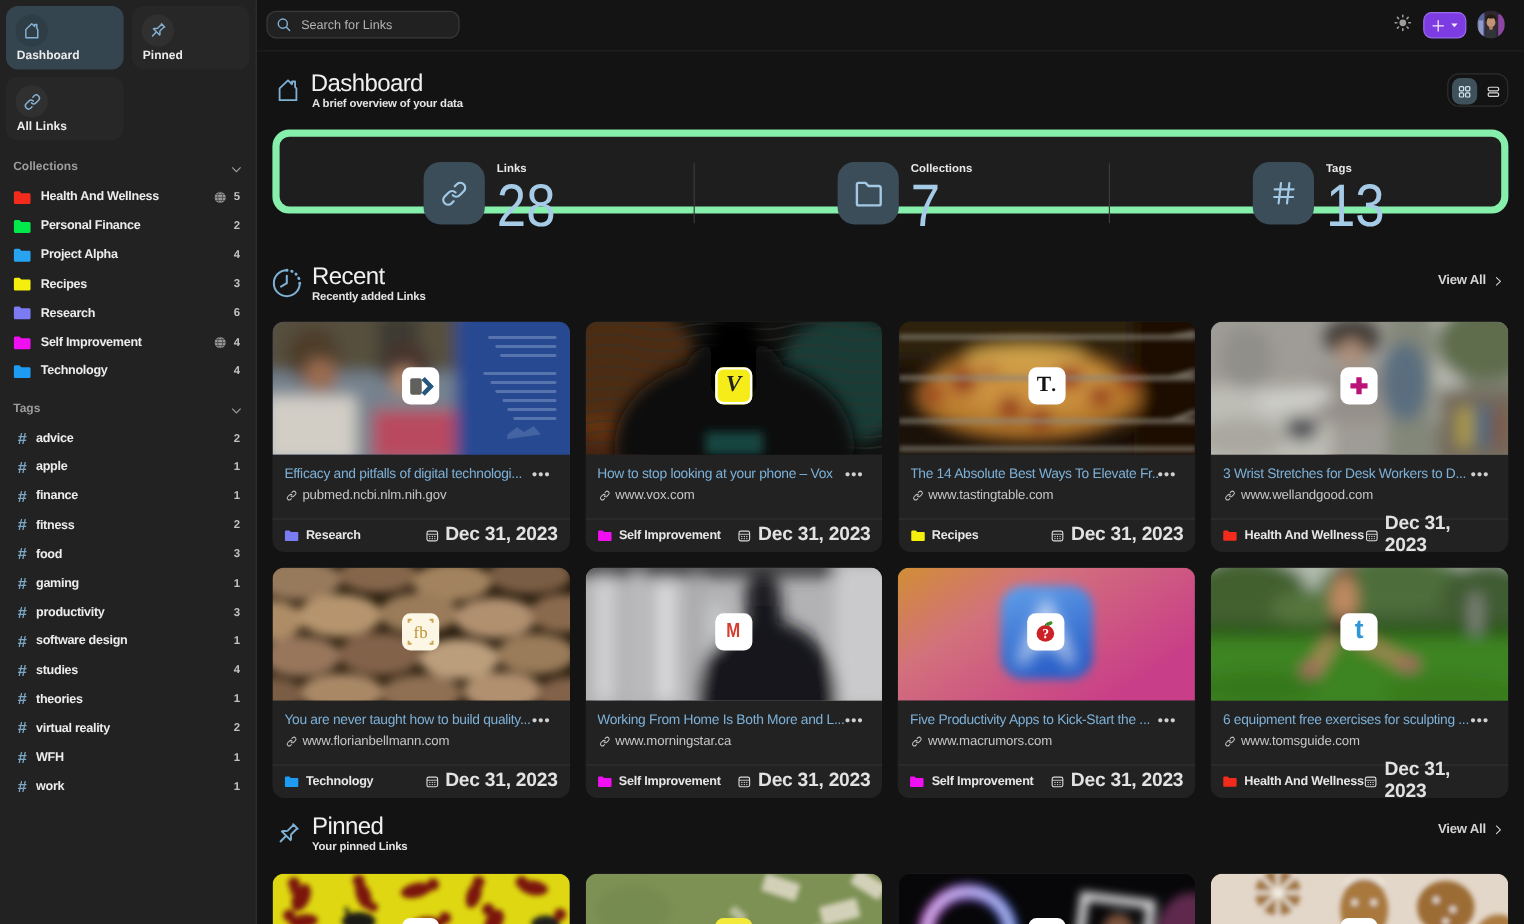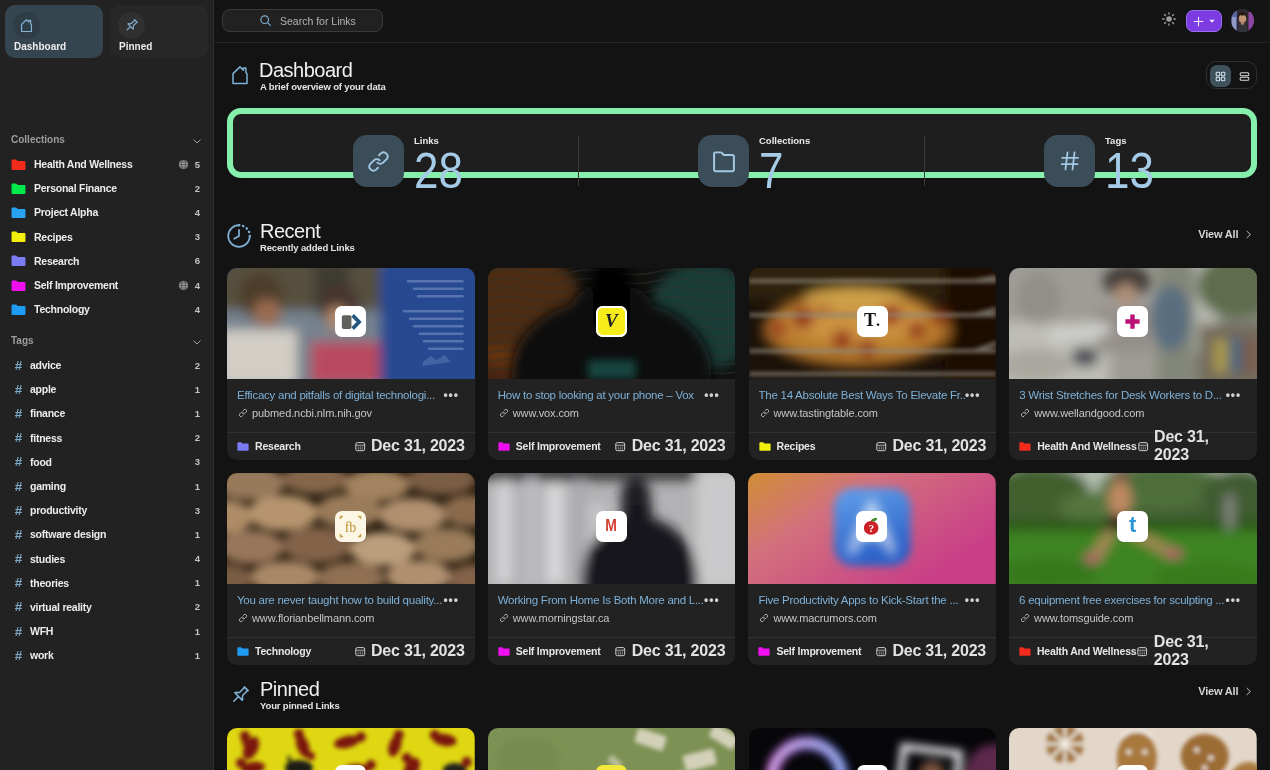--- a/index.html
+++ b/index.html
@@ -17,21 +17,21 @@
 .sechead{position:absolute;left:11px;font-size:10px;font-weight:bold;color:#9d9d9d;}
 .secchev{position:absolute;right:10px;color:#9d9d9d;}
 .srow{display:flex;align-items:center;height:24.2px;padding-left:11px;padding-right:13px;}
 .srow .nm{font-size:10.5px;letter-spacing:-0.25px;font-weight:600;color:#ececec;margin-left:8px;white-space:nowrap;}
 .srow .cnt{margin-left:auto;font-size:9.5px;font-weight:bold;color:#c2c2c2;}
 .srow .globe{margin-left:auto;margin-right:6px;}
 .srow .globe + .cnt{margin-left:0;}
 .hash{font-size:13.5px;font-weight:bold;color:#7ca8c6;width:15px;text-align:center;}
 
 #topbar{position:fixed;left:214px;top:0;width:1056px;height:43px;background:#141414;border-bottom:1px solid #242424;}
-#search{position:absolute;left:8px;top:9px;width:161px;height:23px;border-radius:8px;background:#212121;border:1px solid #3a3a3a;display:flex;align-items:center;padding-left:29px;}
+#search{position:absolute;left:8px;top:9px;width:161px;height:23px;border-radius:8px;background:#212121;border:1px solid #3a3a3a;display:flex;align-items:center;}
 #search .ph{font-size:10.5px;color:#b3b3b3;margin-left:8px;}
 #sun{position:absolute;left:947px;top:11px;color:#9d9d9d;}
 #plusbtn{position:absolute;left:972px;top:10px;width:36px;height:22px;border-radius:7px;background:#7d3ce2;border:1px solid #9a6cee;display:flex;align-items:center;justify-content:center;color:#f3eafe;}
 #avatar{position:absolute;left:1017px;top:9px;width:23px;height:23px;border-radius:50%;overflow:hidden;background:#333;}
 
 #main{position:fixed;left:214px;top:43px;width:1056px;height:727px;background:#131313;overflow:hidden;}
 .bigico{position:absolute;color:#7fb1d6;}
 .h1{position:absolute;font-size:20px;letter-spacing:-0.5px;color:#f0f0f0;line-height:22px;}
 .sub{position:absolute;font-size:9.5px;letter-spacing:-0.15px;font-weight:600;color:#e4e4e4;}
 .viewall{position:absolute;right:17px;display:flex;align-items:center;font-size:11px;font-weight:600;letter-spacing:-0.2px;color:#d4d4d4;}
@@ -103,20 +103,28 @@
   <div class="qbtn" id="qb2">
     <div class="qico">
         <svg width="17" height="17" viewBox="0 0 24 24" fill="none" stroke="currentColor" stroke-width="1.7" stroke-linecap="round" stroke-linejoin="round">
           <g transform="rotate(45 12 12)">
             <path d="M9.3 3.2 h5.4 M9.9 3.4 v6.8 c0 1.6 -3.1 2.1 -3.1 3.9 h10.4 c0 -1.8 -3.1 -2.3 -3.1 -3.9 V3.4 M12 14.1 V20.8"></path>
           </g>
         </svg>
       </div>
     <div class="qlabel">Pinned</div>
   </div>
+  <div class="qbtn" id="qb3">
+    <div class="qico">
+        <svg width="16" height="16" viewBox="0 0 24 24" fill="none" stroke="currentColor" stroke-width="1.8" stroke-linecap="round" stroke-linejoin="round">
+          <path d="M13.1 10.9 a3.9 3.9 0 0 0 -5.5 0 l-3.4 3.4 a3.9 3.9 0 0 0 5.5 5.5 l1.8-1.8 M10.9 13.1 a3.9 3.9 0 0 0 5.5 0 l3.4-3.4 a3.9 3.9 0 0 0 -5.5-5.5 l-1.8 1.8"></path>
+        </svg>
+      </div>
+    <div class="qlabel">All Links</div>
+  </div>
 
   <div class="sechead" style="top:134px;">Collections</div>
   <svg class="secchev" style="top:135px;" width="12" height="12" viewBox="0 0 24 24" fill="none" stroke="currentColor" stroke-width="2">
       <path d="M5 9 l7 7 7-7"></path>
     </svg>
   <div style="position:absolute;left:0;top:152px;width:100%;">
     <div class="srow">
         <svg width="15" height="13" viewBox="0 0 16 14" fill="#f22b1d">
           <path d="M.5 3 C.5 2.2 1.1 1.5 1.9 1.5 h3.6 l1.7 1.7 h7 c.8 0 1.3.6 1.3 1.4 v7 c0 .8-.5 1.4-1.3 1.4 H1.8 C1 13 .5 12.4 .5 11.6 Z"></path>
         </svg>

